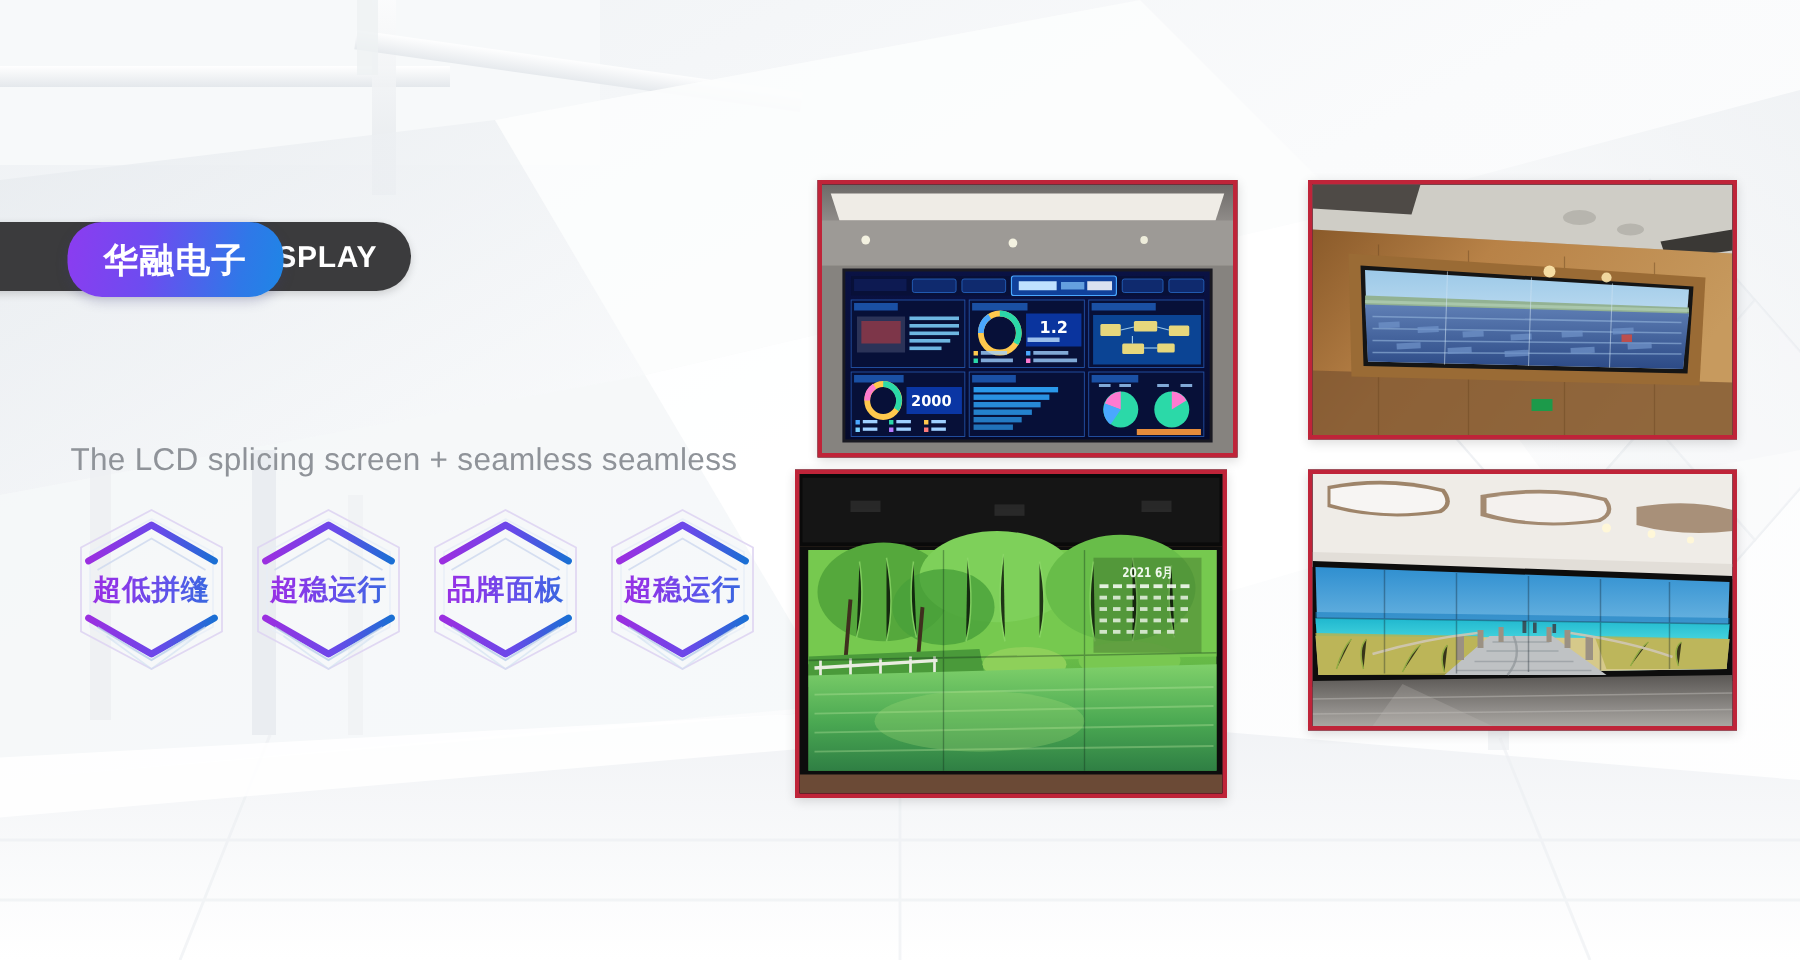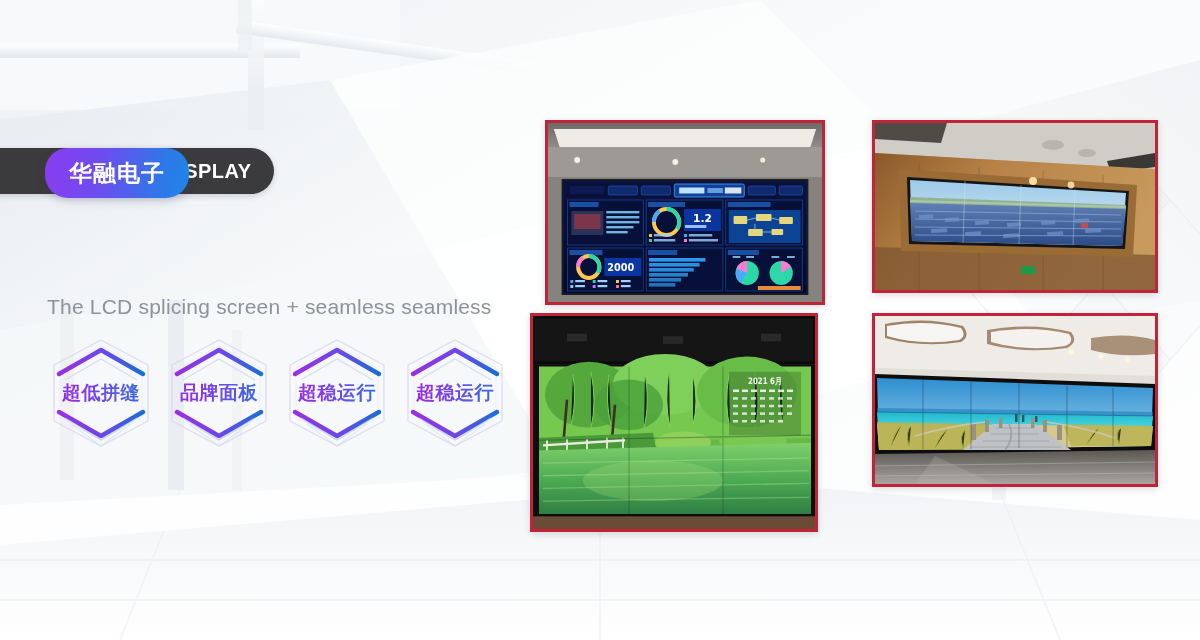--- a/index.html
+++ b/index.html
@@ -178,55 +178,55 @@
           <path d="M14,78 L56,102 L98,78" fill="none" stroke="url(#gchev0)" stroke-width="4.5" stroke-linecap="round" stroke-linejoin="round"></path>
           <path d="M20,84 L56,106 L92,84" fill="none" stroke="#b9cfe8" stroke-width="1.3" opacity=".8"></path>
           <path d="M26,90 L56,112 L86,90" fill="none" stroke="#cfe0f0" stroke-width="1.1" opacity=".6"></path>
         </svg>
         <span class="hx-label">超低拼缝</span>
       </div>
 
       <div class="hex">
         <svg width="112" height="118" viewBox="0 0 112 118" xmlns="http://www.w3.org/2000/svg">
           <defs>
+            <linearGradient id="gchev2" x1="0" y1="0" x2="1" y2="0">
+              <stop offset="0%" stop-color="#9b2fe0"></stop>
+                <stop offset="55%" stop-color="#6a49ea"></stop>
+              <stop offset="100%" stop-color="#1a6fd4"></stop>
+            </linearGradient>
+          </defs>
+          <polygon points="56,6 103,31 103,87 56,112 9,87 9,31" fill="none" stroke="#ded4f2" stroke-width="1.2" opacity=".9"></polygon>
+          <polygon points="56,12 97,34 97,84 56,106 15,84 15,34" fill="none" stroke="#e7eef8" stroke-width="1" opacity=".8"></polygon>
+          <path d="M14,40 L56,16 L98,40" fill="none" stroke="url(#gchev2)" stroke-width="4.5" stroke-linecap="round" stroke-linejoin="round"></path>
+          <path d="M20,46 L56,25 L92,46" fill="none" stroke="#cfd9ee" stroke-width="1.2" opacity=".85"></path>
+          <path d="M14,78 L56,102 L98,78" fill="none" stroke="url(#gchev2)" stroke-width="4.5" stroke-linecap="round" stroke-linejoin="round"></path>
+          <path d="M20,84 L56,106 L92,84" fill="none" stroke="#b9cfe8" stroke-width="1.3" opacity=".8"></path>
+          <path d="M26,90 L56,112 L86,90" fill="none" stroke="#cfe0f0" stroke-width="1.1" opacity=".6"></path>
+        </svg>
+        <span class="hx-label">超稳运行</span>
+      </div>
+
+      <div class="hex">
+        <svg width="112" height="118" viewBox="0 0 112 118" xmlns="http://www.w3.org/2000/svg">
+          <defs>
             <linearGradient id="gchev1" x1="0" y1="0" x2="1" y2="0">
               <stop offset="0%" stop-color="#9b2fe0"></stop>
                 <stop offset="55%" stop-color="#6a49ea"></stop>
               <stop offset="100%" stop-color="#1a6fd4"></stop>
             </linearGradient>
           </defs>
           <polygon points="56,6 103,31 103,87 56,112 9,87 9,31" fill="none" stroke="#ded4f2" stroke-width="1.2" opacity=".9"></polygon>
           <polygon points="56,12 97,34 97,84 56,106 15,84 15,34" fill="none" stroke="#e7eef8" stroke-width="1" opacity=".8"></polygon>
           <path d="M14,40 L56,16 L98,40" fill="none" stroke="url(#gchev1)" stroke-width="4.5" stroke-linecap="round" stroke-linejoin="round"></path>
           <path d="M20,46 L56,25 L92,46" fill="none" stroke="#cfd9ee" stroke-width="1.2" opacity=".85"></path>
           <path d="M14,78 L56,102 L98,78" fill="none" stroke="url(#gchev1)" stroke-width="4.5" stroke-linecap="round" stroke-linejoin="round"></path>
           <path d="M20,84 L56,106 L92,84" fill="none" stroke="#b9cfe8" stroke-width="1.3" opacity=".8"></path>
           <path d="M26,90 L56,112 L86,90" fill="none" stroke="#cfe0f0" stroke-width="1.1" opacity=".6"></path>
         </svg>
         <span class="hx-label">品牌面板</span>
-      </div>
-
-      <div class="hex">
-        <svg width="112" height="118" viewBox="0 0 112 118" xmlns="http://www.w3.org/2000/svg">
-          <defs>
-            <linearGradient id="gchev2" x1="0" y1="0" x2="1" y2="0">
-              <stop offset="0%" stop-color="#9b2fe0"></stop>
-                <stop offset="55%" stop-color="#6a49ea"></stop>
-              <stop offset="100%" stop-color="#1a6fd4"></stop>
-            </linearGradient>
-          </defs>
-          <polygon points="56,6 103,31 103,87 56,112 9,87 9,31" fill="none" stroke="#ded4f2" stroke-width="1.2" opacity=".9"></polygon>
-          <polygon points="56,12 97,34 97,84 56,106 15,84 15,34" fill="none" stroke="#e7eef8" stroke-width="1" opacity=".8"></polygon>
-          <path d="M14,40 L56,16 L98,40" fill="none" stroke="url(#gchev2)" stroke-width="4.5" stroke-linecap="round" stroke-linejoin="round"></path>
-          <path d="M20,46 L56,25 L92,46" fill="none" stroke="#cfd9ee" stroke-width="1.2" opacity=".85"></path>
-          <path d="M14,78 L56,102 L98,78" fill="none" stroke="url(#gchev2)" stroke-width="4.5" stroke-linecap="round" stroke-linejoin="round"></path>
-          <path d="M20,84 L56,106 L92,84" fill="none" stroke="#b9cfe8" stroke-width="1.3" opacity=".8"></path>
-          <path d="M26,90 L56,112 L86,90" fill="none" stroke="#cfe0f0" stroke-width="1.1" opacity=".6"></path>
-        </svg>
-        <span class="hx-label">超稳运行</span>
       </div>
 
       <div class="hex">
         <svg width="112" height="118" viewBox="0 0 112 118" xmlns="http://www.w3.org/2000/svg">
           <defs>
             <linearGradient id="gchev3" x1="0" y1="0" x2="1" y2="0">
               <stop offset="0%" stop-color="#9b2fe0"></stop>
                 <stop offset="55%" stop-color="#6a49ea"></stop>
               <stop offset="100%" stop-color="#1a6fd4"></stop>
             </linearGradient>

